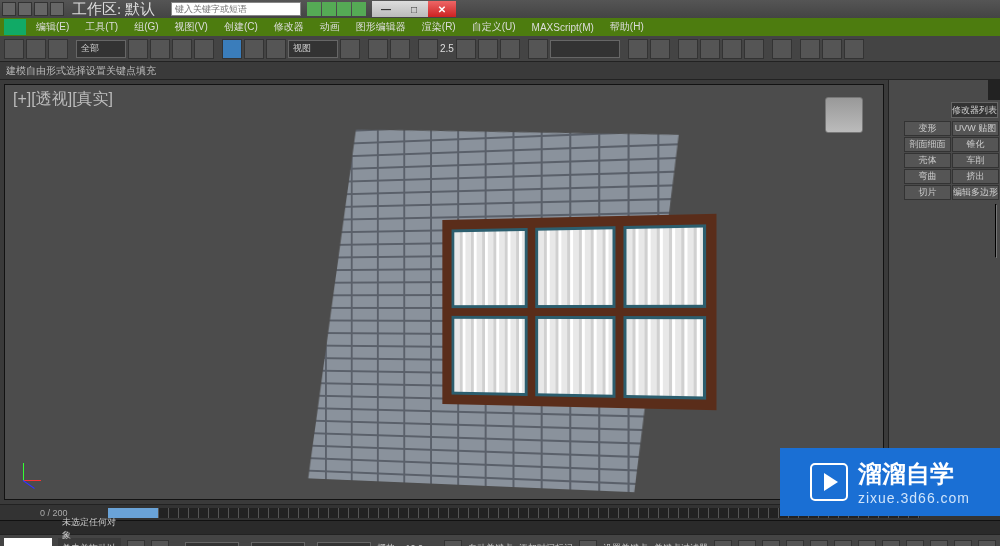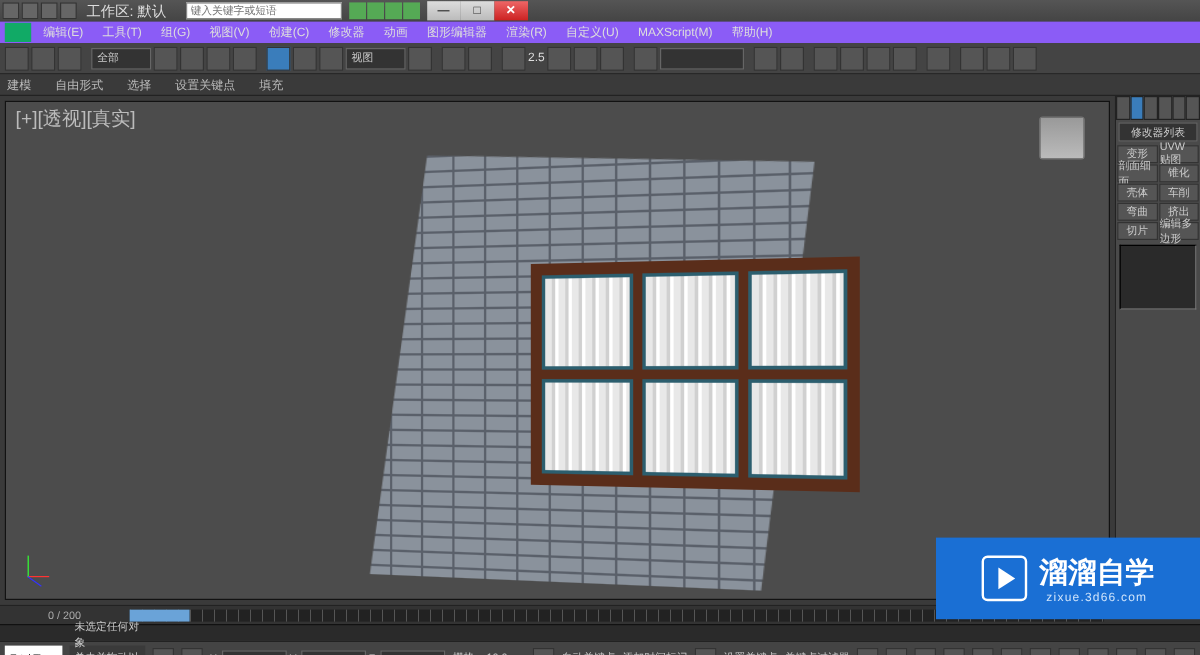--- a/index.html
+++ b/index.html
@@ -2,46 +2,46 @@
 <html><head>
 <meta charset="utf-8">
 <style>
 * { margin: 0; padding: 0; box-sizing: border-box; font-family: "Microsoft YaHei", Arial, sans-serif; }
 body { width: 1000px; height: 546px; background: #3a3a3a; overflow: hidden; position: relative; font-size: 11px; color: #ccc; }
 
 
 .title-bar { height: 18px; background: linear-gradient(#555,#444); display: flex; align-items: center; padding: 0 2px; }
 .title-bar .quick { display: flex; gap: 2px; }
 .title-bar .quick .ico { width: 14px; height: 14px; background: #666; border: 1px solid #333; }
-.title-bar .workspace { margin-left: 8px; font-size: 12px; color: #ddd; }
+.title-bar .workspace { margin-left: 8px; font-size: 15px; color: #ddd; font-family: Liberation Serif, serif; }
 .title-bar .apptitle { flex: 1; text-align: center; font-size: 10px; color: #ddd; }
 .title-bar .search-box { width: 130px; height: 14px; background: #fff; border: 1px solid #888; font-size: 9px; color: #888; padding: 0 3px; margin-left: 16px; }
 .title-bar .help-icons { display: flex; gap: 1px; margin: 0 6px; }
 .title-bar .help-icons .ico { width: 14px; height: 14px; background: #5a5; }
 .title-bar .winbtns { display: flex; }
 .title-bar .winbtns div { width: 28px; height: 16px; display:flex; align-items:center; justify-content:center; font-size:10px; font-weight:bold; }
 .minbtn { background: linear-gradient(#ddd,#bbb); color:#333; }
 .maxbtn { background: linear-gradient(#ddd,#bbb); color:#333; }
 .closebtn { background: linear-gradient(#e66,#c22); color:#fff; }
 
 
-.menu-bar { height: 18px; background: #8b5cf6; display: flex; align-items: center; padding: 0 4px; gap: 4px; }
+.menu-bar { height: 18px; background: #4d7c0f; display: flex; align-items: center; padding: 0 4px; gap: 4px; }
 .menu-bar .app-btn { width: 22px; height: 16px; background: #1a6; }
 .menu-bar .menu-item { font-size: 10px; padding: 0 6px; color: #ddd; cursor: pointer; }
 
 
 .toolbar { height: 26px; background: #444; border-bottom: 1px solid #222; display: flex; align-items: center; padding: 0 4px; gap: 2px; }
 .toolbar .tb { width: 20px; height: 20px; background: #555; border: 1px solid #333; }
 .toolbar .tb.active { background: #3a7dbb; }
 .toolbar .sep { width: 4px; }
 .toolbar .combo { height: 18px; background: #333; border: 1px solid #666; font-size: 9px; color: #ccc; padding: 0 4px; display: flex; align-items:center; }
 .toolbar .spin-txt { font-size: 10px; color: #ddd; }
 
 
-.subtoolbar { height: 18px; background: #3a3a3a; border-bottom: 1px solid #222; display: flex; align-items: center; padding: 0 6px; gap: 20px; font-size: 10px; color: #bbb; }
+.subtoolbar { height: 18px; background: #3a3a3a; border-bottom: 1px solid #222; display: flex; align-items: center; padding: 0 6px; font-size: 10px; color: #bbb; }
 
 
 .main { display: flex; height: 424px; }
 .viewport-wrap { flex: 1; position: relative; background: #3a3a3a; padding: 4px; }
 .viewport { width: 100%; height: 100%; background: #4c4c4c; border: 1px solid #121212; position: relative; overflow: hidden; }
 .viewport-label { position: absolute; top: 4px; left: 8px; font-size: 16px; color: #bbb; }
 .viewcube { position: absolute; top: 12px; right: 20px; width: 38px; height: 36px; background: linear-gradient(#999,#bbb); border: 1px solid #777; border-radius: 3px; }
 .axis-gizmo { position: absolute; bottom: 12px; left: 12px; width: 30px; height: 30px; }
 .axis-gizmo .x { position:absolute; bottom:6px; left:6px; width:18px; height:1px; background:#f33;}
 .axis-gizmo .y { position:absolute; bottom:6px; left:6px; width:1px; height:18px; background:#3f3;}
@@ -58,21 +58,21 @@
   transform: perspective(900px) rotateY(-12deg);
   clip-path: polygon(28% 0, 90% 5%, 82% 100%, 18% 100%);
 }
 .winframe { position:absolute; top:92px; left:230px; width:280px; height:190px; background:#5a2d1a; border:6px solid #5a2d1a; transform: perspective(900px) rotateY(-12deg);}
 .winframe .pane-row { display:flex; height:50%; }
 .winframe .pane { flex:1; margin:4px; background:#2c5e6e; position:relative; overflow:hidden; }
 .winframe .pane::after { content:""; position:absolute; inset:3px; background:
   repeating-linear-gradient(90deg,#e8e8e8 0 6px,#d0d0d0 6px 9px,#fff 9px 12px);}
 
 
-.right-panel { width: 71px; background: #4a4a4a; border-left: 1px solid #222; display:flex; flex-direction:column; }
+.right-panel { width: 112px; background: #4a4a4a; border-left: 1px solid #222; display:flex; flex-direction:column;align-items:flex-end; }
 .panel-tabs { height: 20px; display:flex; background:#3a3a3a; }
 .panel-tabs .pt { flex:1; border:1px solid #222; background:#555; }
 .panel-tabs .pt.active { background:#3a7dbb; }
 .panel-combo { height:16px; margin:2px; background:#333; border:1px solid #666; font-size:9px; color:#ccc; display:flex; align-items:center; justify-content:center;}
 .panel-grid { display:grid; grid-template-columns:1fr 1fr; gap:1px; padding:1px; }
 .panel-grid .cell { height:15px; background:#555; font-size:9px; color:#ccc; display:flex; align-items:center; justify-content:center; border:1px solid #333;}
 .panel-preview { margin:3px; height:54px; background:#2a2a2a; border:1px inset #222;}
 .panel-playback { display:flex; gap:1px; padding:2px; margin-top:auto; }
 .panel-playback .pb { flex:1; height:16px; background:#555; border:1px solid #333; }
 
@@ -90,21 +90,21 @@
 .status-bar .coord { display:flex; align-items:center; gap:2px; }
 .status-bar .coord input { width:54px; height:14px; background:#333; border:1px solid #666; color:#ccc; font-size:9px; padding:0 2px;}
 .status-bar .sb { width:18px; height:18px; background:#555; border:1px solid #333;}
 .status-bar .gridspin { display:flex; align-items:center; gap:2px;}
 
 
 .watermark { position:absolute; right:0; bottom:30px; width:220px; height:68px; background:#1a6fd4; display:flex; align-items:center; justify-content:center; gap:10px; }
 .watermark .logo { width:38px; height:38px; border:2px solid #fff; border-radius:5px; display:flex; align-items:center; justify-content:center;}
 .watermark .logo::before { content:""; border-left:14px solid #fff; border-top:9px solid transparent; border-bottom:9px solid transparent; margin-left:4px;}
 .watermark .txt-main { font-size:24px; color:#fff; font-weight:bold;}
-.watermark .txt-sub { font-size:10px; color:#cfe4fb; letter-spacing:1px;text-align:center;}
+.watermark .txt-sub { font-size:14px; color:#cfe4fb; letter-spacing:1px;}
 </style>
 </head>
 <body>
 
 <div class="title-bar">
   <div class="quick">
     <div class="ico"></div>
     <div class="ico"></div>
     <div class="ico"></div>
     <div class="ico"></div>

